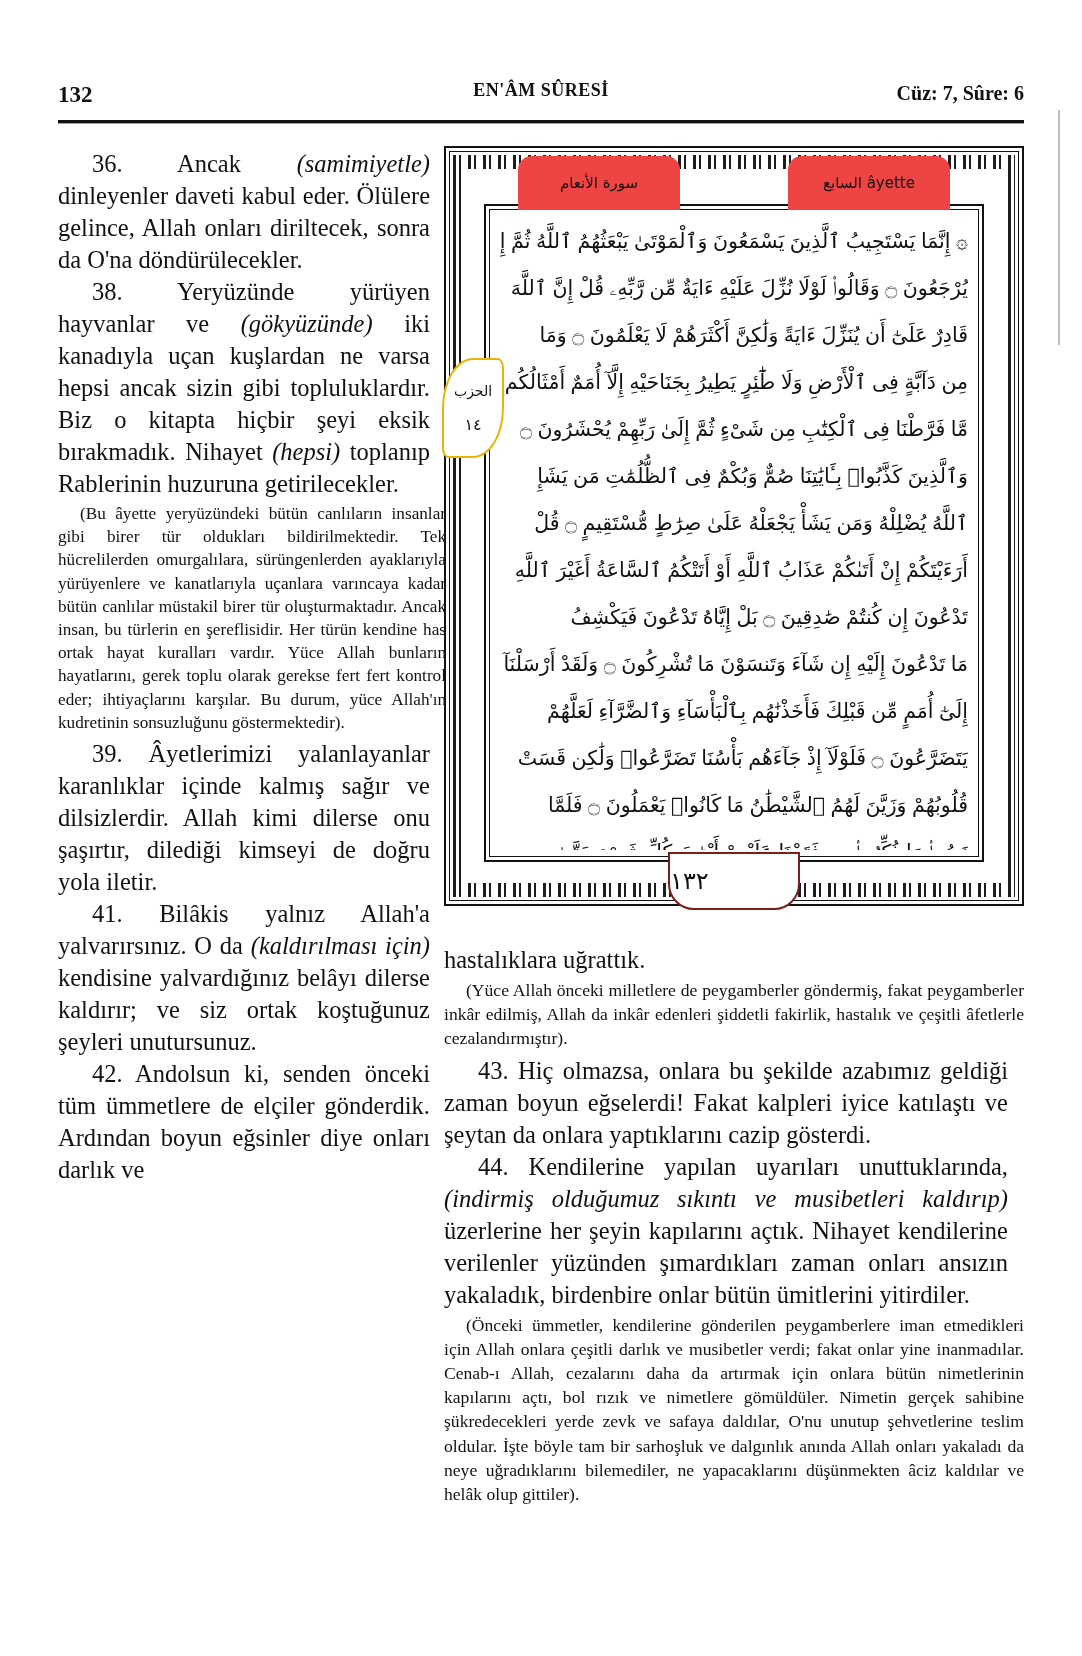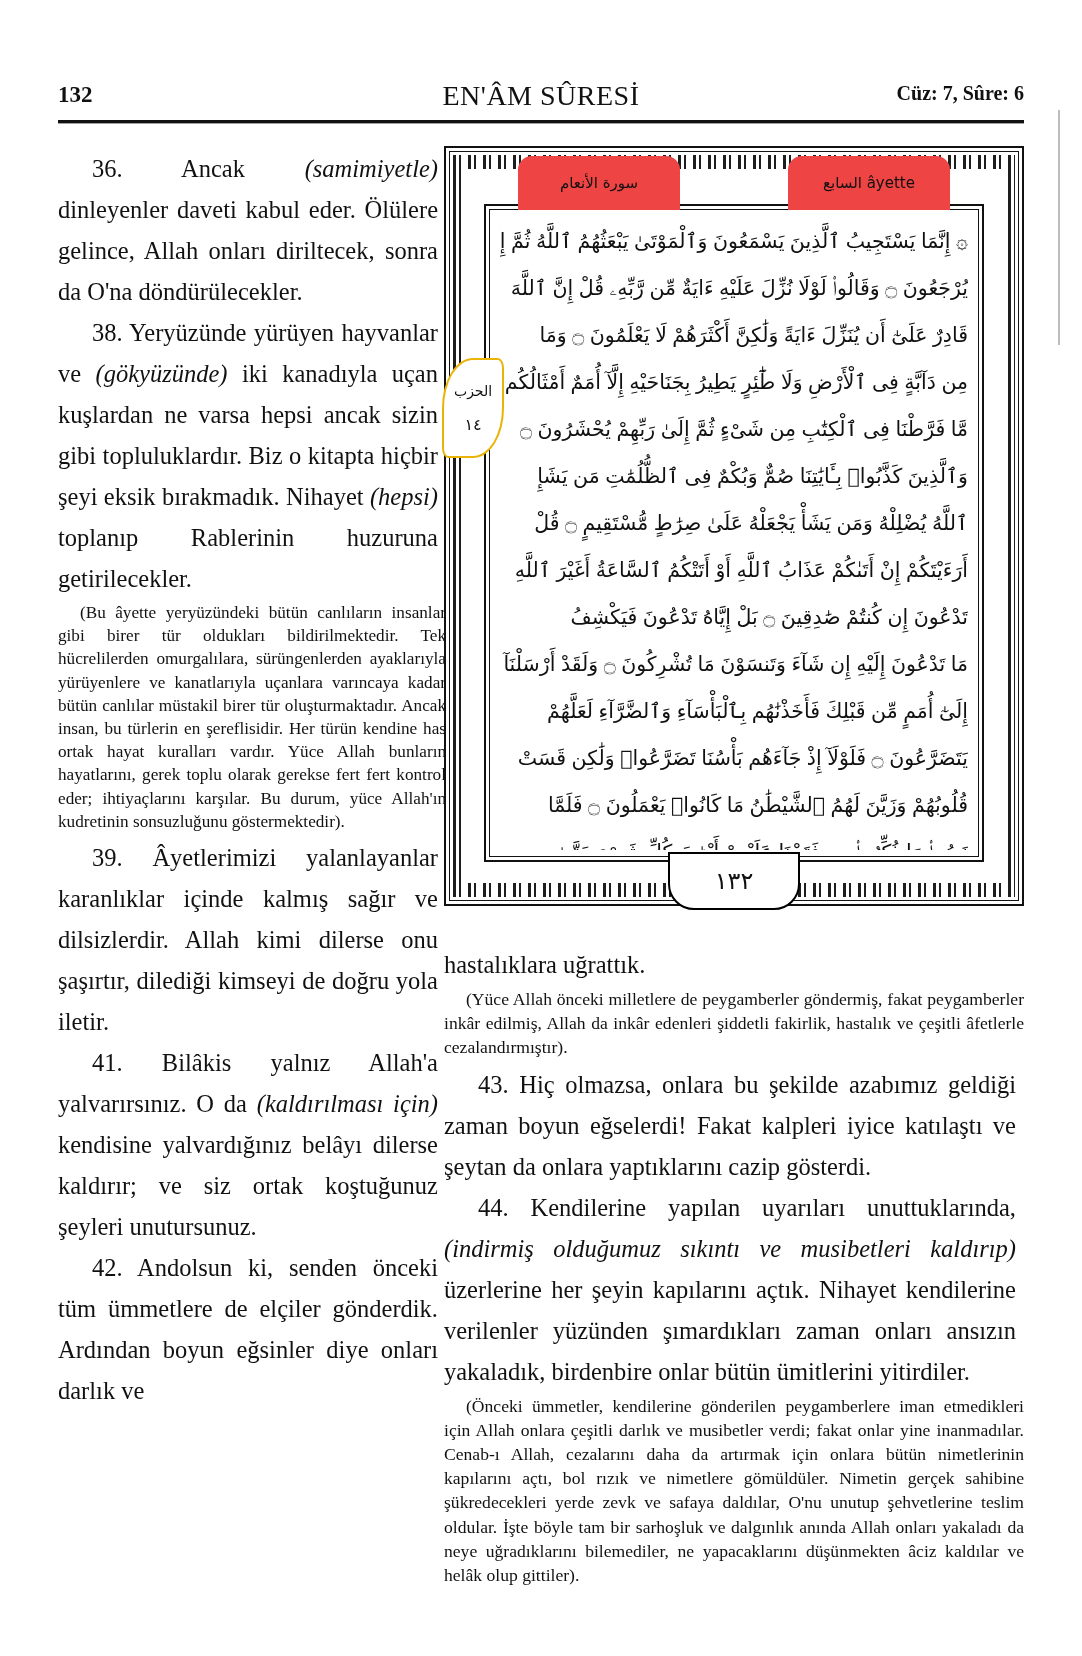--- a/index.html
+++ b/index.html
@@ -22,21 +22,21 @@
     height:42px;
   }
   .header .pagenum{
     position:absolute; left:0; top:4px;
     font-size:23px; font-weight:bold;
     font-family:"Liberation Serif",serif;
   }
   .header .suretitle{
     position:absolute; left:0; right:0; top:2px;
     text-align:center;
-    font-size:28px; font-weight:normal;
+    font-size:18px; font-weight:bold;
     letter-spacing:.5px;
   }
   .header .cuz{
     position:absolute; right:0; top:4px;
     font-size:20px; font-weight:bold;
   }
   .rule{
     position:absolute; left:58px; top:120px; width:966px; height:3px;
     background:#111;
   }
@@ -54,23 +54,23 @@
     position:absolute;
     left:58px; top:148px; width:388px;
   }
   .col-right-bottom{
     position:absolute;
     left:444px; top:944px; width:580px;
   }
 
   
   p.verse{
-    margin:0 8px 0 0;
+    margin:0 16px 0 0;
     font-size:24.5px;
-    line-height:41px;
+    line-height:32px;
     text-align:justify;
     text-indent:34px;
     text-justify:inter-word;
     font-family:"Liberation Serif",serif;
   }
   p.verse em{ font-style:italic; }
 
   
   p.note{
     margin:2px 0 4px 0;
@@ -155,24 +155,24 @@
     font-family:"DejaVu Sans",sans-serif;
     font-size:14px;
     z-index:6;
   }
   .hizb-medallion .hz-num{ font-size:16px; margin-top:16px;}
   .page-cartouche{
     position:absolute;
     left:50%; transform:translateX(-50%);
     bottom:-4px;
     width:128px; height:54px;
-    border:2px solid #000000;
+    border:2px solid #7f1d1d;
     border-radius:0 0 26px 26px;
     background:#fff;
-    display:flex; align-items:center; justify-content:center;
+    display:flex; align-items:center; 
     font-family:"DejaVu Sans",sans-serif;
     font-size:24px;
     z-index:7;
   }
   .arabic-text{
     position:absolute;
     left:14px; right:14px; top:12px; bottom:10px;
     direction:rtl;
     font-family:"DejaVu Sans", sans-serif;
     font-size:20.5px;

